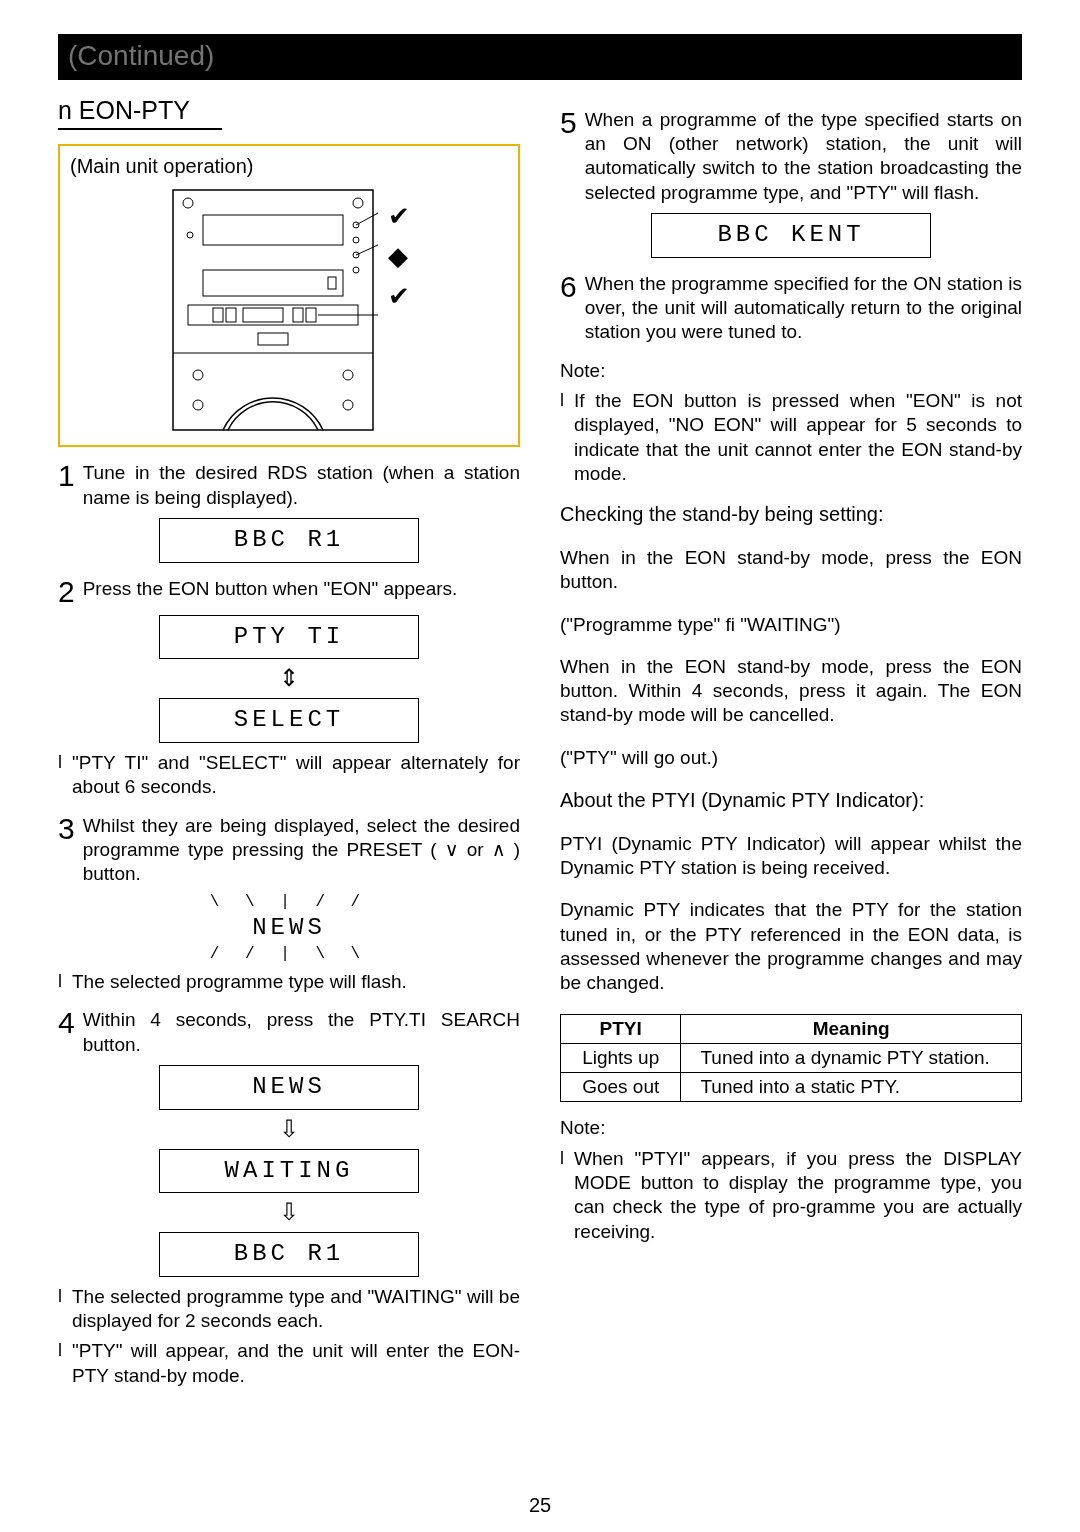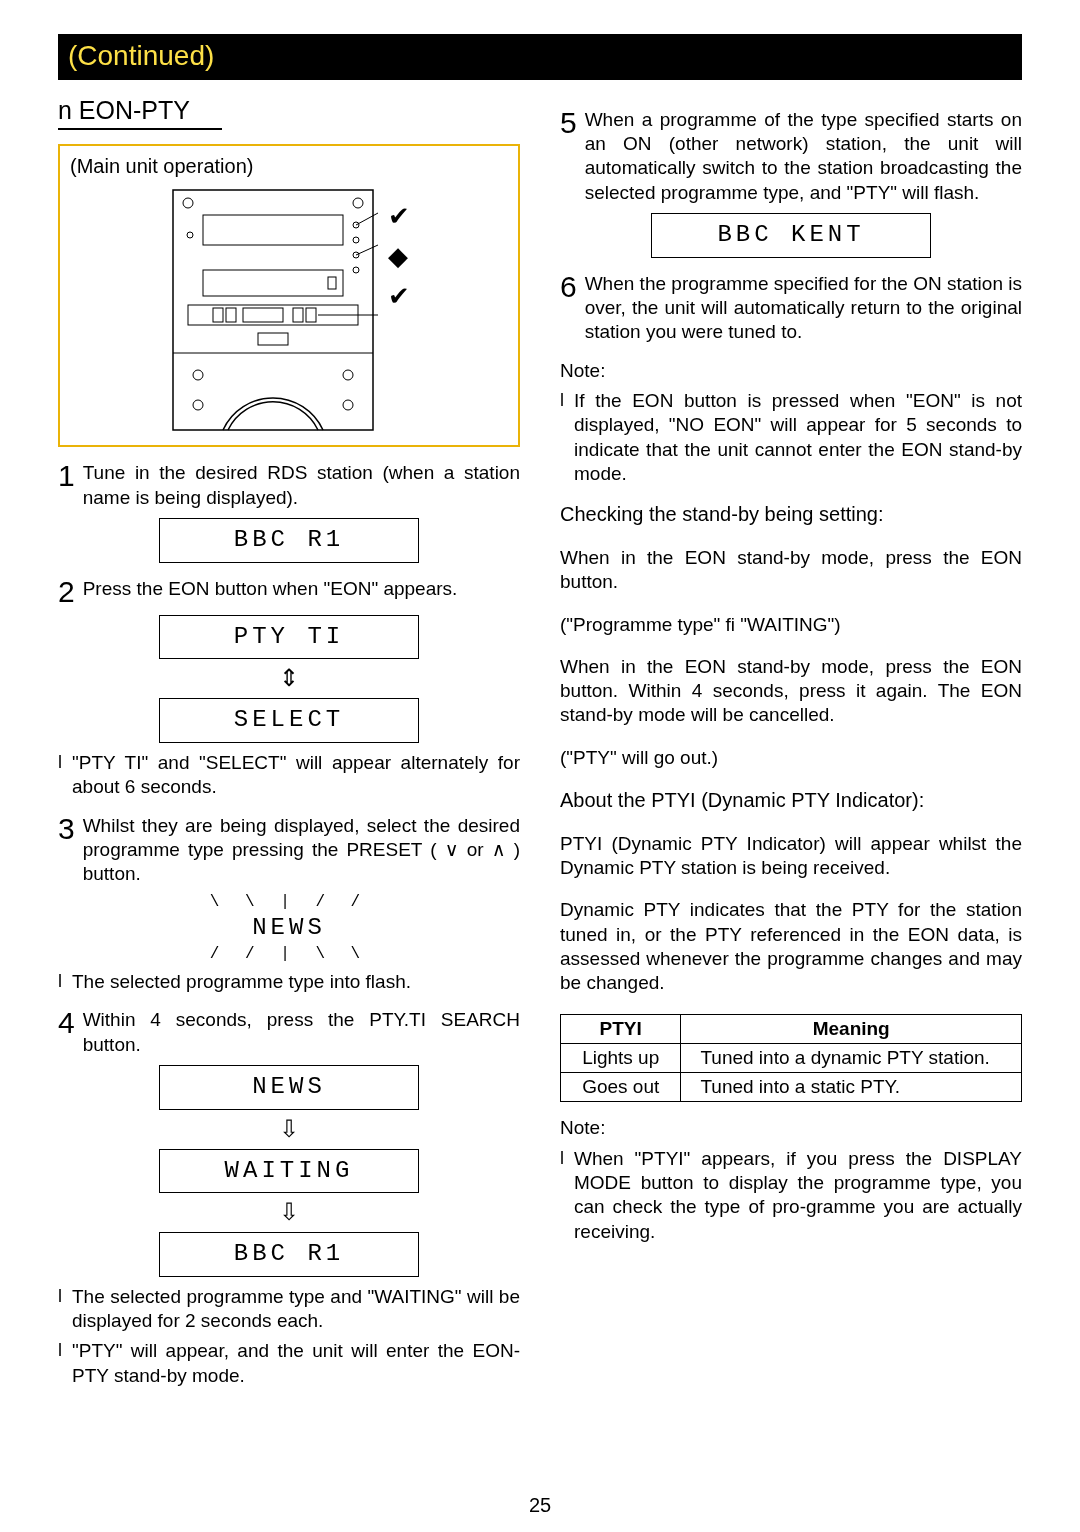--- a/index.html
+++ b/index.html
@@ -1,18 +1,18 @@
 <!DOCTYPE html>
 <html><head>
 <meta charset="utf-8">
 <style>
   * { box-sizing: border-box; }
   html, body { margin: 0; padding: 0; background: #fff; color: #000; font-family: "Helvetica Neue", Helvetica, Arial, sans-serif; font-size: 18px; line-height: 1.28; }
   .page { width: 1080px; min-height: 1532px; margin: 0 auto; padding: 34px 58px 40px; position: relative; }
-  .banner { background: #000; color: #fde047; padding: 4px 10px 6px; font-size: 28px; margin-bottom: 14px; }
+  .banner { background: #000; color: #737373; padding: 4px 10px 6px; font-size: 28px; margin-bottom: 14px; }
   .columns { display: flex; gap: 40px; }
   .col { flex: 1 1 0; min-width: 0; }
   .sect-title { font-size: 25px; margin: 0 0 2px 0; }
   .title-rule { border: none; border-top: 2px solid #000; margin: 0 0 14px 0; width: 164px; }
   .illus-box { border: 2px solid #eab308; padding: 8px 10px 10px; }
   .illus-cap { font-size: 20px; margin-bottom: 6px; }
   .device-wrap { display: flex; align-items: flex-start; justify-content: center; gap: 10px; }
   .device-svg { flex: 0 0 auto; }
   .markers { display: flex; flex-direction: column; gap: 14px; font-size: 26px; line-height: 1; padding-top: 18px; color:#000; }
   .markers span { display:inline-block; }
@@ -131,21 +131,21 @@
         <div class="step-num">3</div>
         <div class="step-text">Whilst they are being displayed, select the desired programme type pressing the PRESET ( ∨ or ∧ ) button.</div>
       </div>
       <div class="disp-news-flash">
         <div class="flash-top">\ \ | / /</div>
         <div>NEWS</div>
         <div class="flash-bot">/ / | \ \</div>
       </div>
       <div class="bullet">
         <span class="b">l</span>
-        <span class="t">The selected programme type into flash.</span>
+        <span class="t">The selected programme type will flash.</span>
       </div>
 
       <div class="step">
         <div class="step-num">4</div>
         <div class="step-text">Within 4 seconds, press the PTY.TI SEARCH button.</div>
       </div>
       <div class="disp-stack">
         <div class="disp">NEWS</div>
         <div class="arrow">⇩</div>
         <div class="disp">WAITING</div>

